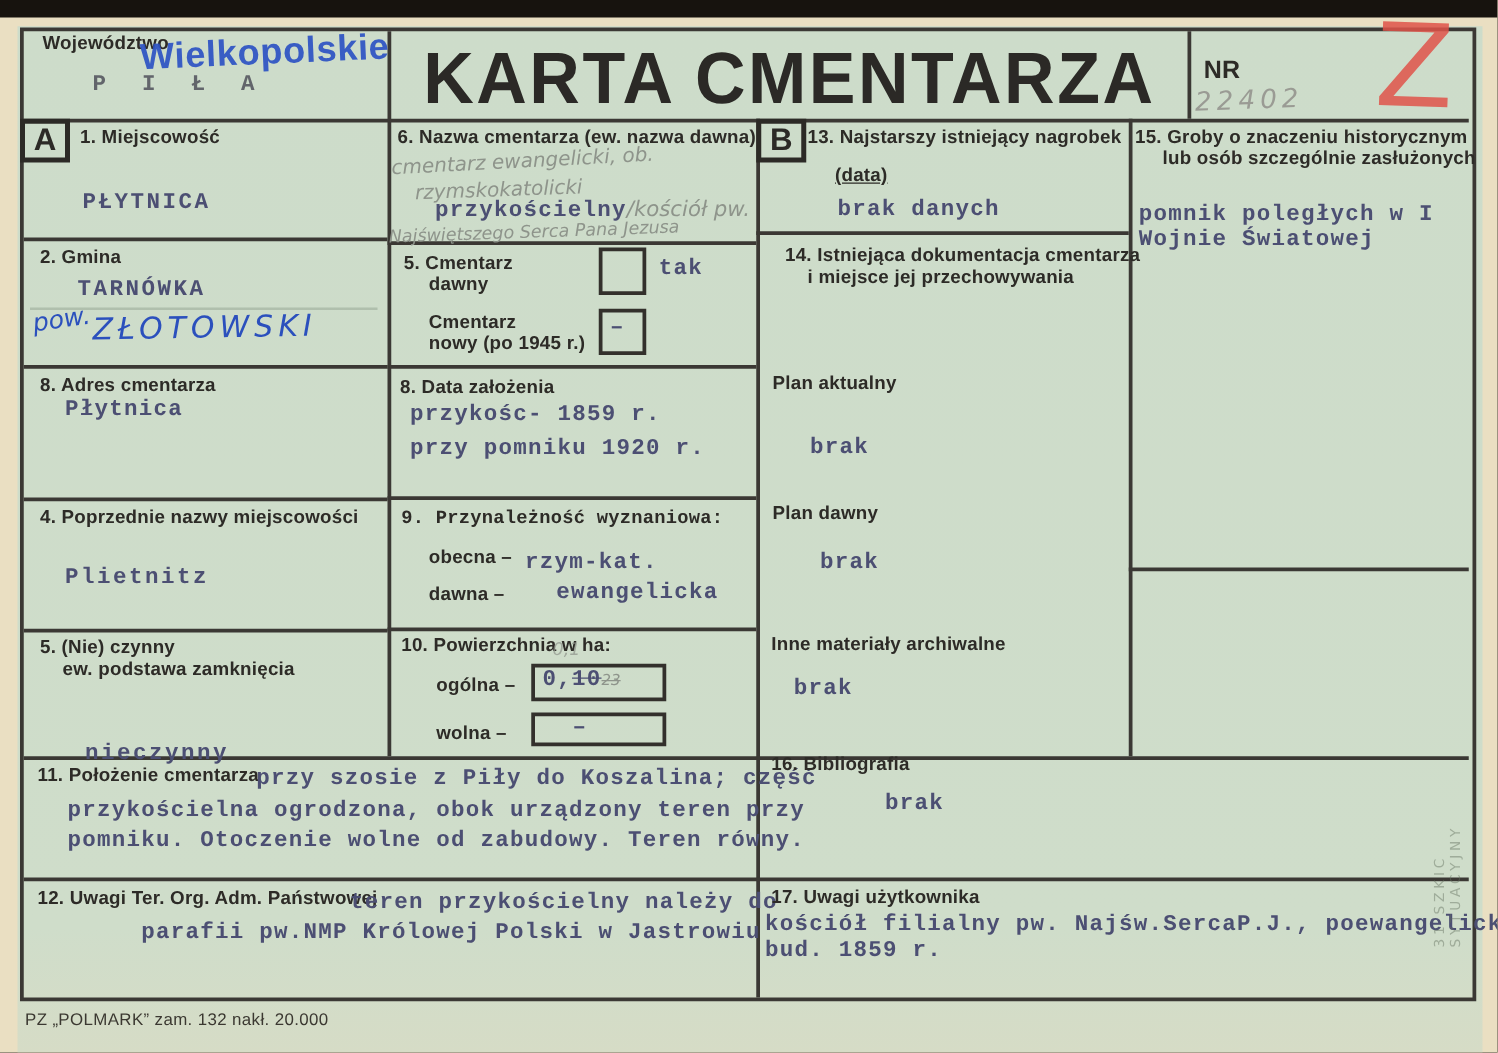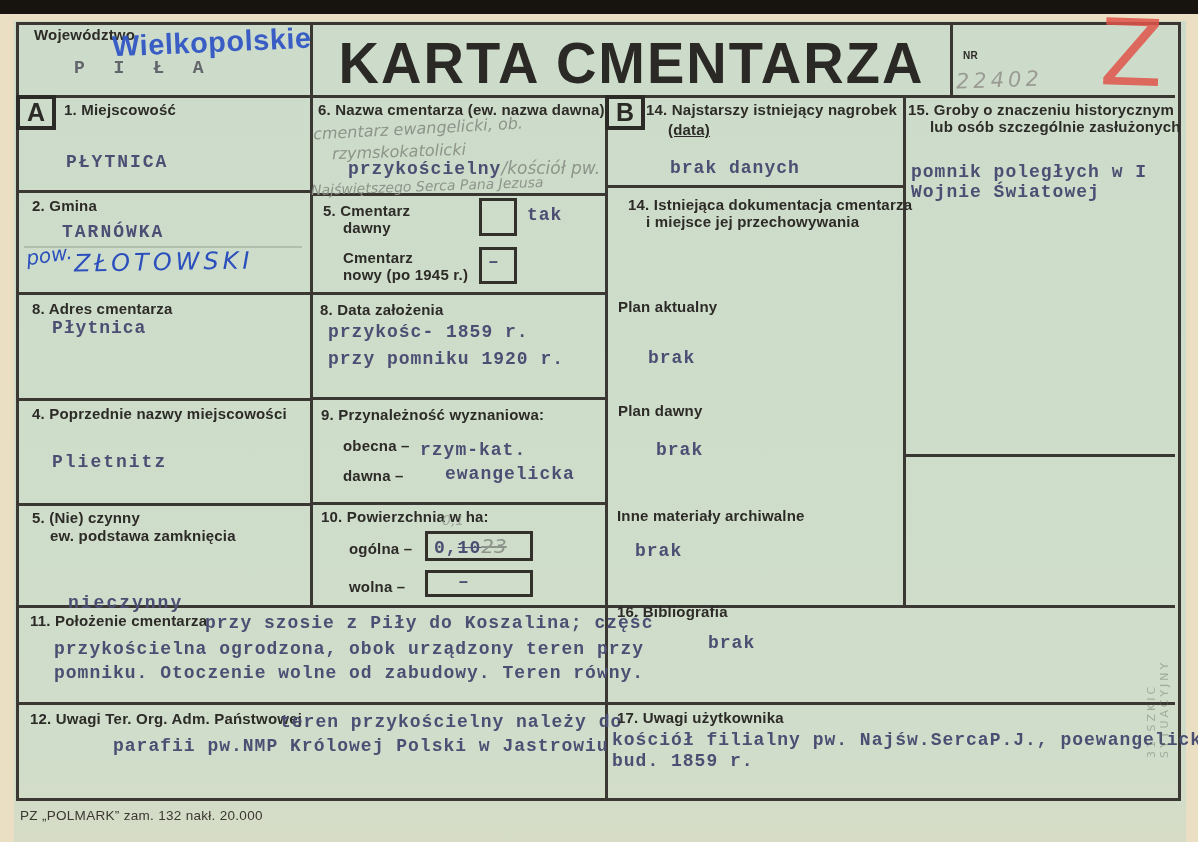--- a/index.html
+++ b/index.html
@@ -61,21 +61,21 @@
 <div class="abs hline" style="left:310px;top:502px;width:295px;height:3px;"></div>
 <div class="abs hline" style="left:605px;top:185px;width:298px;height:3px;"></div>
 <div class="abs hline" style="left:903px;top:454px;width:272px;height:3px;"></div>
 <div class="abs hline" style="left:19px;top:605px;width:1156px;height:3px;"></div>
 <div class="abs hline" style="left:19px;top:702px;width:1156px;height:3px;"></div>
 
 <div class="abs label" style="left:34px;top:26px;">Województwo</div>
 <div class="abs" id="stamp" style="left:112px;top:26px;">Wielkopolskie</div>
 <div class="abs typed typed-gray" style="left:74px;top:58px;letter-spacing:9px;">P I Ł A</div>
 <div class="abs" id="title" style="left:313px;top:30px;width:637px;">KARTA CMENTARZA</div>
-<div class="abs label" style="left:963px;top:47px;font-size:10px;">NR</div>
+<div class="abs label" style="left:963px;top:47px;font-size:20px;">NR</div>
 <div class="abs" id="nrpencil" style="left:956px;top:68px;">22402</div>
 <div class="abs" id="redz" style="left:1100px;top:14px;">Z</div>
 
 <div class="abs marker" style="left:16px;top:95px;width:32px;height:27px;">A</div>
 <div class="abs marker" style="left:605px;top:95px;width:32px;height:27px;">B</div>
 
 <div class="abs label" style="left:64px;top:101px;">1. Miejscowość</div>
 <div class="abs typed" style="left:66px;top:152px;letter-spacing:2px;">PŁYTNICA</div>
 
 <div class="abs label" style="left:32px;top:197px;">2. Gmina</div>
@@ -108,39 +108,39 @@
 <div class="abs typed" style="left:483px;top:205px;padding-left:44px;">tak</div>
 <div class="abs label" style="left:343px;top:249px;">Cmentarz</div>
 <div class="abs label" style="left:343px;top:266px;">nowy (po 1945 r.)</div>
 <div class="abs cbox" style="left:479px;top:247px;width:32px;height:31px;"></div>
 <div class="abs typed" style="left:488px;top:252px;">–</div>
 
 <div class="abs label" style="left:320px;top:301px;">8. Data założenia</div>
 <div class="abs typed" style="left:328px;top:322px;">przykośc- 1859 r.</div>
 <div class="abs typed" style="left:328px;top:349px;">przy pomniku 1920 r.</div>
 
-<div class="abs label" style="left:321px;top:406px;">9. Przynależność wyznaniowa:</div>
+<div class="abs label" style="left:321px;top:406px;font-family:Liberation Mono, monospace;">9. Przynależność wyznaniowa:</div>
 <div class="abs label" style="left:343px;top:437px;">obecna –</div>
 <div class="abs typed" style="left:420px;top:440px;">rzym-kat.</div>
 <div class="abs label" style="left:343px;top:467px;">dawna –</div>
 <div class="abs typed" style="left:414px;top:464px;margin-left:31px;">ewangelicka</div>
 
 <div class="abs label" style="left:321px;top:508px;">10. Powierzchnia w ha:</div>
 <div class="abs label" style="left:349px;top:540px;">ogólna –</div>
 <div class="abs pencil" style="left:442px;top:512px;font-size:14px;opacity:.7;">0,1</div>
 <div class="abs cbox" style="left:425px;top:531px;width:102px;height:24px;"></div>
 <div class="abs" style="left:434px;top:534px;">
-  <span class="typed">0,</span><span class="typed struck">10</span><span class="pencil struck" style="font-size:20px;">23</span>
+  <span class="typed">0,</span><span class="typed struck">10</span><span class="pencil struck" style="font-size:12px;">23</span>
 </div>
 <div class="abs label" style="left:349px;top:578px;">wolna –</div>
 <div class="abs cbox" style="left:425px;top:570px;width:102px;height:21px;"></div>
 <div class="abs typed" style="left:458px;top:572px;">–</div>
 
-<div class="abs label" style="left:646px;top:101px;">14. Najstarszy istniejący nagrobek</div>
-<div class="abs label" style="left:668px;top:121px;text-decoration:underline;">(data)</div>
+<div class="abs label" style="left:646px;top:101px;">13. Najstarszy istniejący nagrobek</div>
+<div class="abs label" style="left:668px;top:132px;text-decoration:underline;">(data)</div>
 <div class="abs typed" style="left:670px;top:158px;">brak danych</div>
 
 <div class="abs label" style="left:628px;top:196px;">14. Istniejąca dokumentacja cmentarza</div>
 <div class="abs label" style="left:646px;top:213px;">i miejsce jej przechowywania</div>
 <div class="abs label" style="left:618px;top:298px;">Plan aktualny</div>
 <div class="abs typed" style="left:648px;top:348px;">brak</div>
 <div class="abs label" style="left:618px;top:402px;">Plan dawny</div>
 <div class="abs typed" style="left:656px;top:440px;">brak</div>
 <div class="abs label" style="left:617px;top:507px;">Inne materiały archiwalne</div>
 <div class="abs typed" style="left:635px;top:541px;">brak</div>

